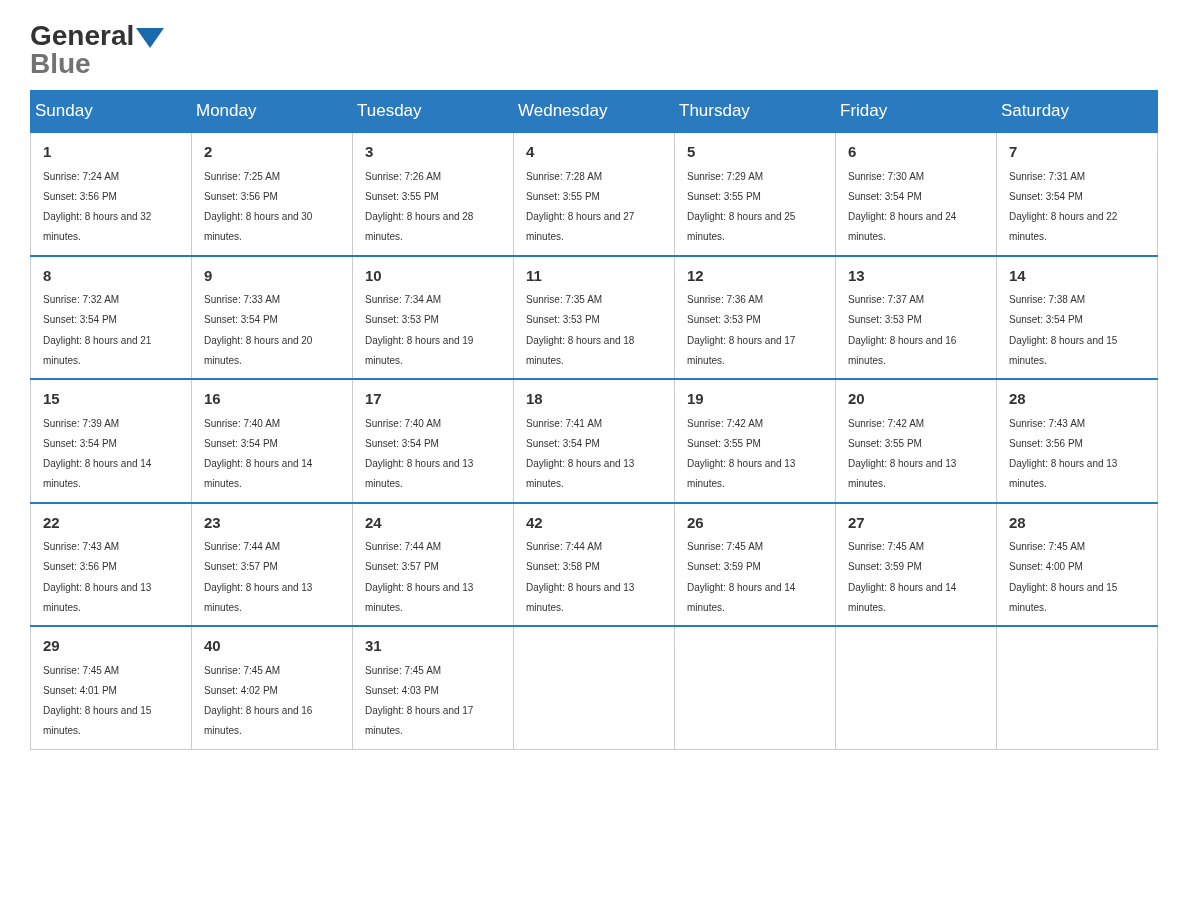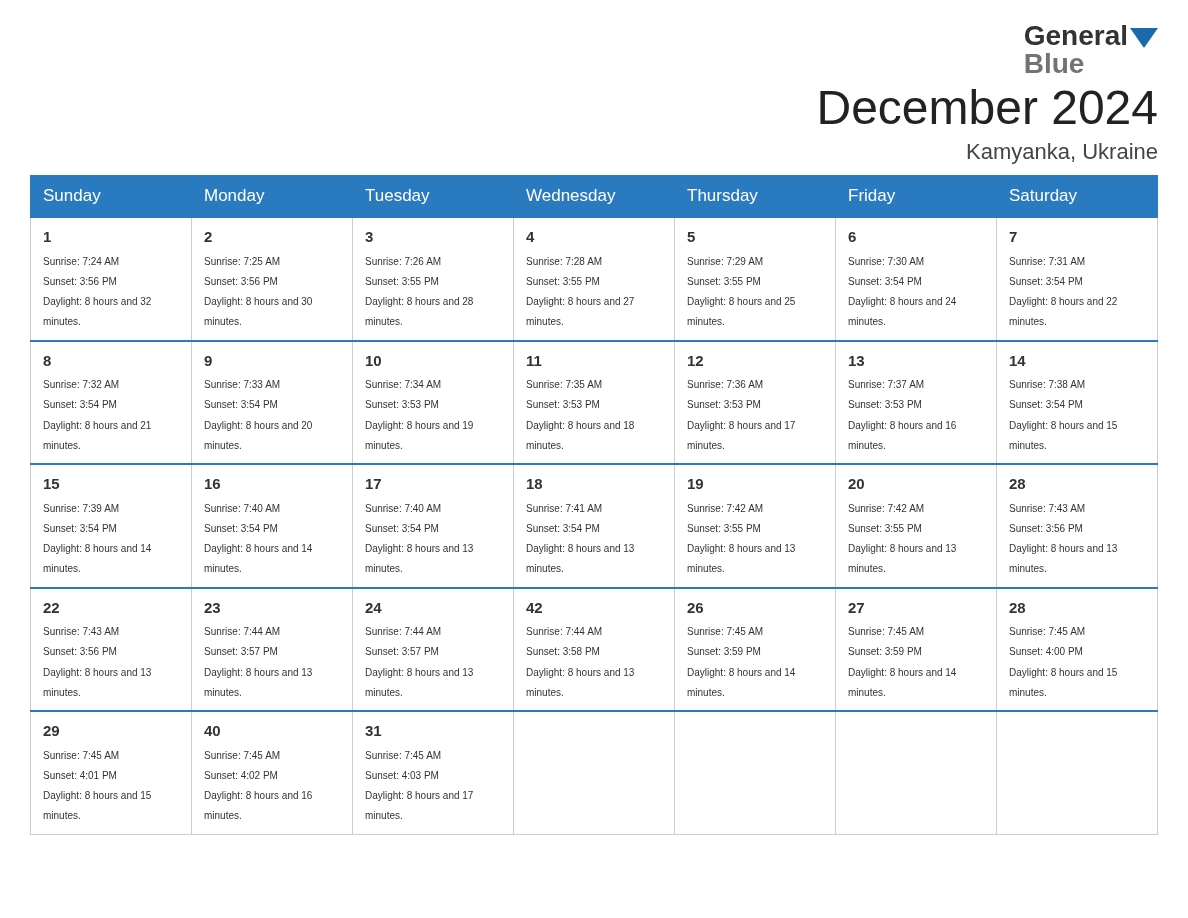--- a/index.html
+++ b/index.html
@@ -7,23 +7,22 @@
       font-family: Arial, sans-serif;
       background: #fff;
       color: #333;
       width: 1188px;
       min-height: 918px;
       padding: 20px 30px;
     }
     .header-row {
       display: flex;
       justify-content: space-between;
-      align-items: flex-end;
+      align-items: flex-start;
       margin-bottom: 6px;
-      flex-direction: column;
     }
     .logo {
       display: flex;
       flex-direction: column;
       align-items: flex-start;
     }
     .logo-top {
       display: flex;
       align-items: center;
     }
@@ -61,21 +60,21 @@
       margin-top: 4px;
     }
     .calendar {
       width: 100%;
       border-collapse: collapse;
       margin-top: 10px;
     }
     .calendar th {
       background-color: #2a7abf;
       color: #fff;
-      padding: 10px 12px;
+      padding: 10px 4px;
       text-align: left;
       font-size: 17px;
       font-weight: normal;
       border: 1px solid #2a7abf;
     }
     .calendar td {
       vertical-align: top;
       padding: 8px 12px;
       border: 1px solid #ccc;
       font-size: 13.5px;
@@ -103,24 +102,20 @@
 </head>
 <body>
 
 <div class="header-row">
   <div class="logo">
     <div class="logo-top">
       <span class="logo-general">General</span>
       <div class="logo-triangle"></div>
     </div>
     <span class="logo-blue">Blue</span>
-  </div>
-  <div class="title-area">
-    <div class="month-title">December 2024</div>
-    <div class="location-title">Kamyanka, Ukraine</div>
   </div>
 </div>
 
 <table class="calendar">
   <thead>
     <tr>
     <th>Sunday</th>
         <th>Monday</th>
         <th>Tuesday</th>
         <th>Wednesday</th>

